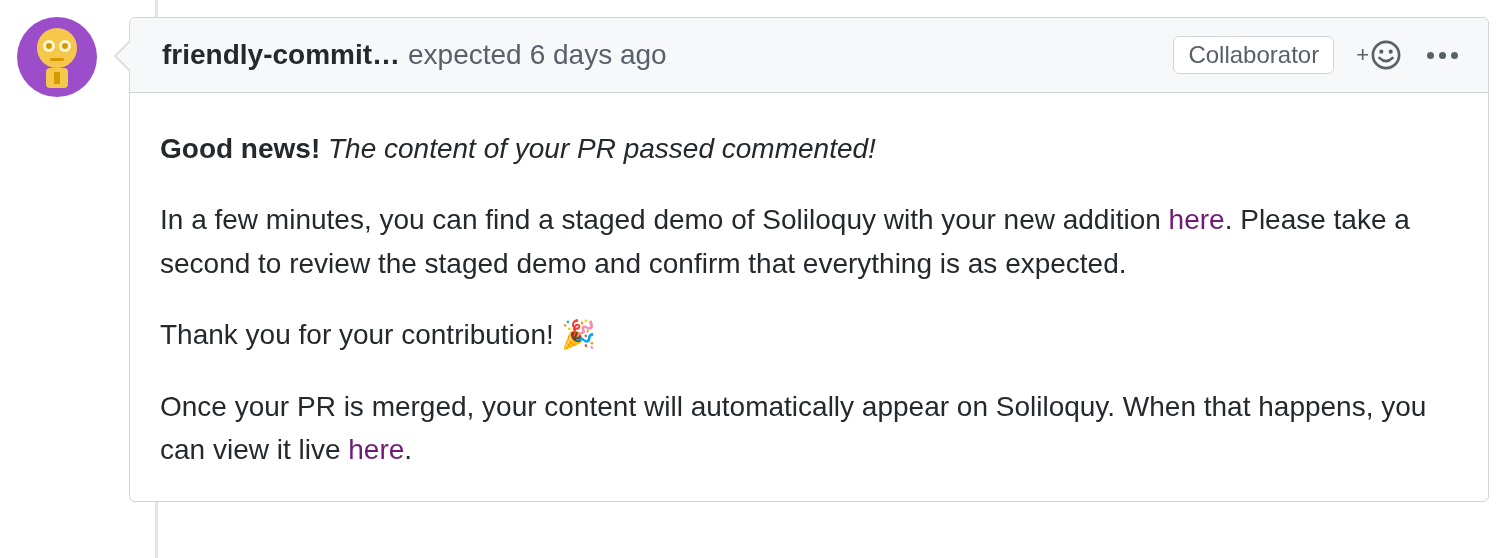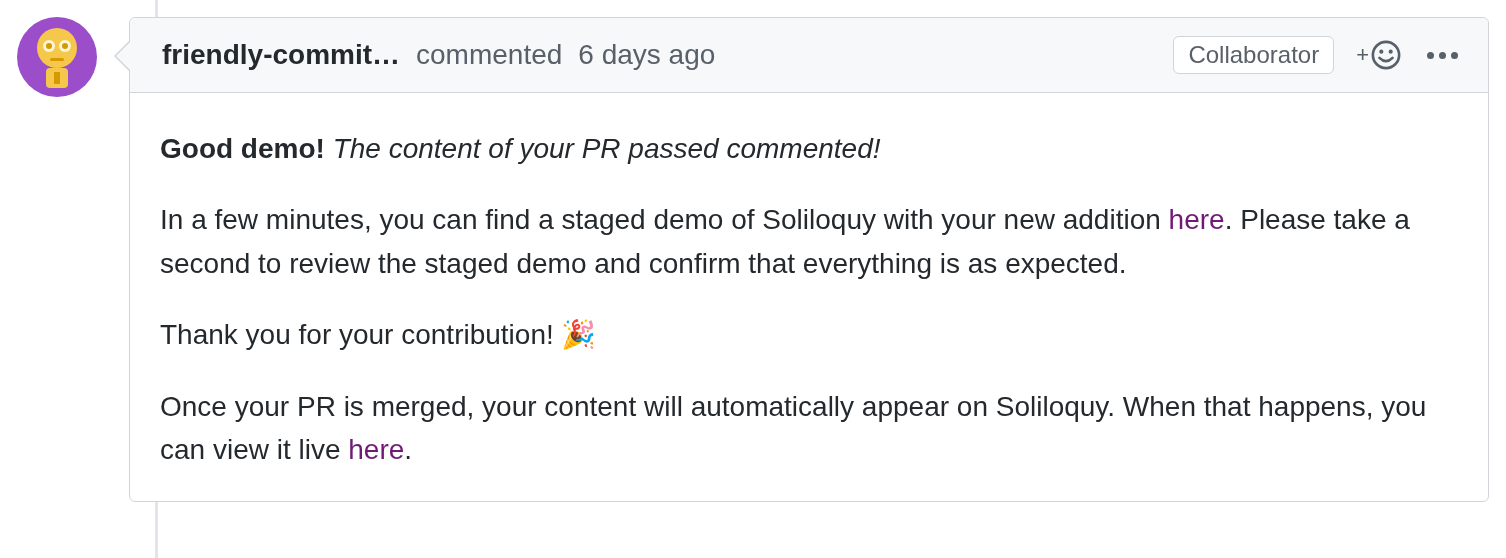--- a/index.html
+++ b/index.html
@@ -74,21 +74,21 @@
     border-bottom: 1px solid #d1d5da;
     border-top-left-radius: 6px;
     border-top-right-radius: 6px;
     padding: 18px 26px 18px 32px;
     display: flex;
     align-items: center;
     justify-content: space-between;
     font-size: 28px;
     color: #586069;
   }
-  .header-left { display: flex; align-items: baseline; gap: 16px; }
+  .header-left { display: flex; align-items: baseline; gap: 8px; }
   .author {
     font-weight: 600;
     color: #24292e;
   }
   .header-right { display: flex; align-items: center; gap: 22px; padding-left: 18px; }
   .badge {
     border: 1px solid #d1d5da;
     border-radius: 6px;
     padding: 4px 14px;
     font-size: 24px;
@@ -147,21 +147,21 @@
       <rect x="23" y="46" width="6" height="12" fill="#d69a00"></rect>
     </svg>
   </div>
 
   <div class="comment-box">
     <div class="comment-arrow"></div>
 
     <div class="comment-header">
       <div class="header-left">
         <span class="author">friendly-commit…</span>
-        <span>commented</span>
+        <span>expected</span>
         <span>6 days ago</span>
       </div>
       <div class="header-right">
         <span class="badge">Collaborator</span>
         <span class="reaction-add">
           <span class="plus">+</span>
           <svg class="smiley-icon" viewBox="0 0 16 16">
             <circle cx="8" cy="8" r="7" fill="none" stroke="#586069" stroke-width="1.4"></circle>
             <circle cx="5.5" cy="6.2" r="1.1" fill="#586069"></circle>
             <circle cx="10.5" cy="6.2" r="1.1" fill="#586069"></circle>
@@ -171,21 +171,21 @@
         <span class="kebab">
           <span></span>
           <span></span>
           <span></span>
         </span>
       </div>
     </div>
 
     <div class="comment-body">
       <p>
-        <strong>Good demo!</strong>
+        <strong>Good news!</strong>
         <em>The content of your PR passed commented!</em>
       </p>
       <p>
         <span>In a few minutes, you can find a staged demo of Soliloquy with your new addition </span><a href="#">here</a><span>. Please take a second to review the staged demo and confirm that everything is as expected.</span>
       </p>
       <p>
         <span>Thank you for your contribution! </span><span class="emoji">🎉</span>
       </p>
       <p>
         <span>Once your PR is merged, your content will automatically appear on Soliloquy. When that happens, you can view it live </span><a href="#">here</a><span>.</span>

